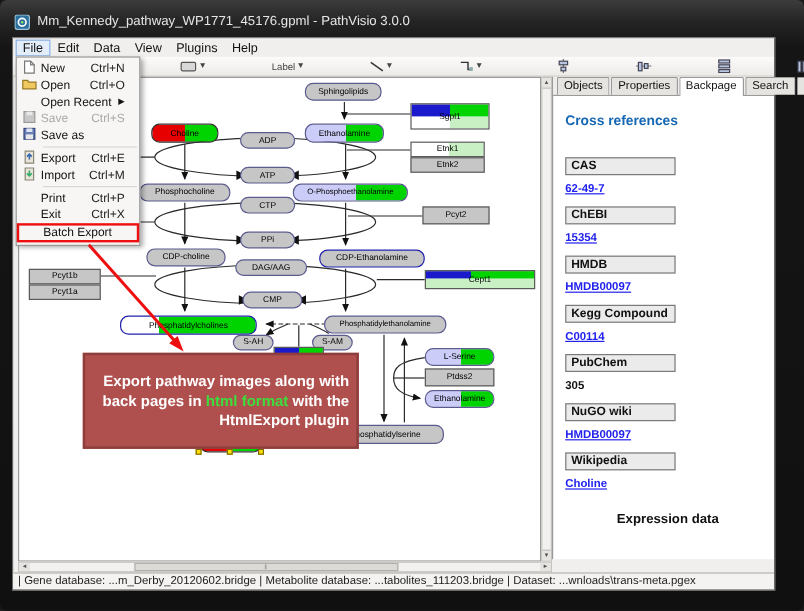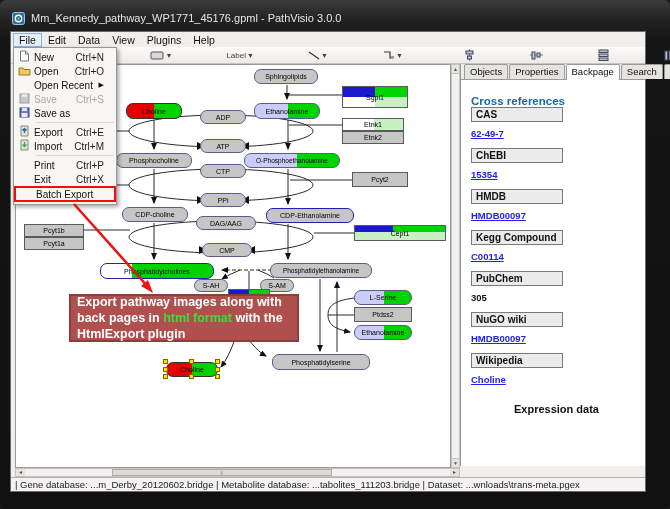--- a/index.html
+++ b/index.html
@@ -38,42 +38,42 @@
   .pnode.pill { border:1px solid #5b5b8f; border-radius:7px; }
   .pnode.box  { border:1px solid #5a5a5a; }
   .handle { position:absolute; width:5px; height:5px; background:#ffe000; border:1px solid #7a6a00; z-index:6; }
 
   
   .rpanel { position:absolute; left:449px; top:32px; right:0; bottom:25px; background:#fff; border-left:1px solid #9a9a9a; }
   .tabs { position:absolute; left:0; top:0; right:0; height:16px; background:#efedeb; border-bottom:1px solid #9a9a9a; display:flex; align-items:flex-end; padding-left:3px; font-size:9.5px; }
   .tab { border:1px solid #9a9a9a; border-bottom:none; background:#e6e4e1; padding:1px 5px 2px 5px; margin-right:1px; border-radius:2px 2px 0 0; }
   .tab.active { background:#fff; position:relative; top:1px; padding-bottom:3px; }
   .bpbody { position:absolute; left:0; top:17px; right:0; bottom:0; overflow:hidden; padding:14px 0 0 10px; }
-  .bptitle { color:#1567b3; font-weight:bold; font-size:11.5px; }
+  .bptitle { color:#1567b3; font-weight:bold; font-size:11.5px; margin-bottom:24px; }
   .bpsec .hd { width:92px; background:#ebebeb; border:1px solid #7a7a7a; font-weight:bold; font-size:10px; padding:1px 4px; margin-bottom:6px; }
   .bpsec .val { font-size:9.5px; font-weight:bold; margin-bottom:9px; }
   .bpsec .val.link { color:#2222ee; text-decoration:underline; cursor:pointer; }
   .bpfoot { font-weight:bold; font-size:11px; margin-top:18px;padding-left:43px; }
 
   
   .statusbar { position:absolute; left:0; right:0; bottom:0; height:14px; background:#f4f3f1; border-top:1px solid #b5b2ad; font-size:9.5px; color:#222; padding:1px 0 0 4px; white-space:nowrap; overflow:hidden; }
 
   
   .filemenu { position:absolute; left:2px; top:15px; width:104px; background:#f7f6f4; border:1px solid #979797; box-shadow:2px 2px 4px rgba(0,0,0,.35); z-index:30; padding:2px 0; }
   .fm-item { display:flex; align-items:center; height:14px; font-size:10px; padding-right:12px; position:relative; }
   .fm-item .ic { width:20px; text-align:center; flex:none; }
   .fm-item .lbl { flex:1; }
   .fm-item .sc { color:#222; margin-left:4px; }
   .fm-item.disabled .lbl, .fm-item.disabled .sc { color:#a8a8a8; }
   .fm-item .sub { font-size:7px; }
   .fm-sep { height:1px; background:#d8d8d8; margin:2px 2px 2px 22px; }
   .fm-item.boxed { border:2px solid #ee1010; height:16px; }
 
   
-  .callout { position:absolute; left:58px; top:262px; width:230px; height:48px; background:#b0504e; border:2px solid #8d3d3b; z-index:40; display:flex; align-items:center; justify-content:center; text-align:left; padding:2px 6px; }
+  .callout { position:absolute; left:58px; top:262px; width:230px; height:80px; background:#b0504e; border:2px solid #8d3d3b; z-index:40; display:flex; align-items:center; justify-content:center; text-align:right; padding:2px 6px; }
   .callout .txt { color:#fff; font-weight:bold; font-size:12.5px; line-height:1.3; }
   .callout .hl { color:#3ddd3d; }
 
   .overlay-arrow { position:absolute; inset:0; z-index:50; pointer-events:none; }
 </style>
 </head>
 <body>
 
 <div class="frame">
   <div class="titlebar">

